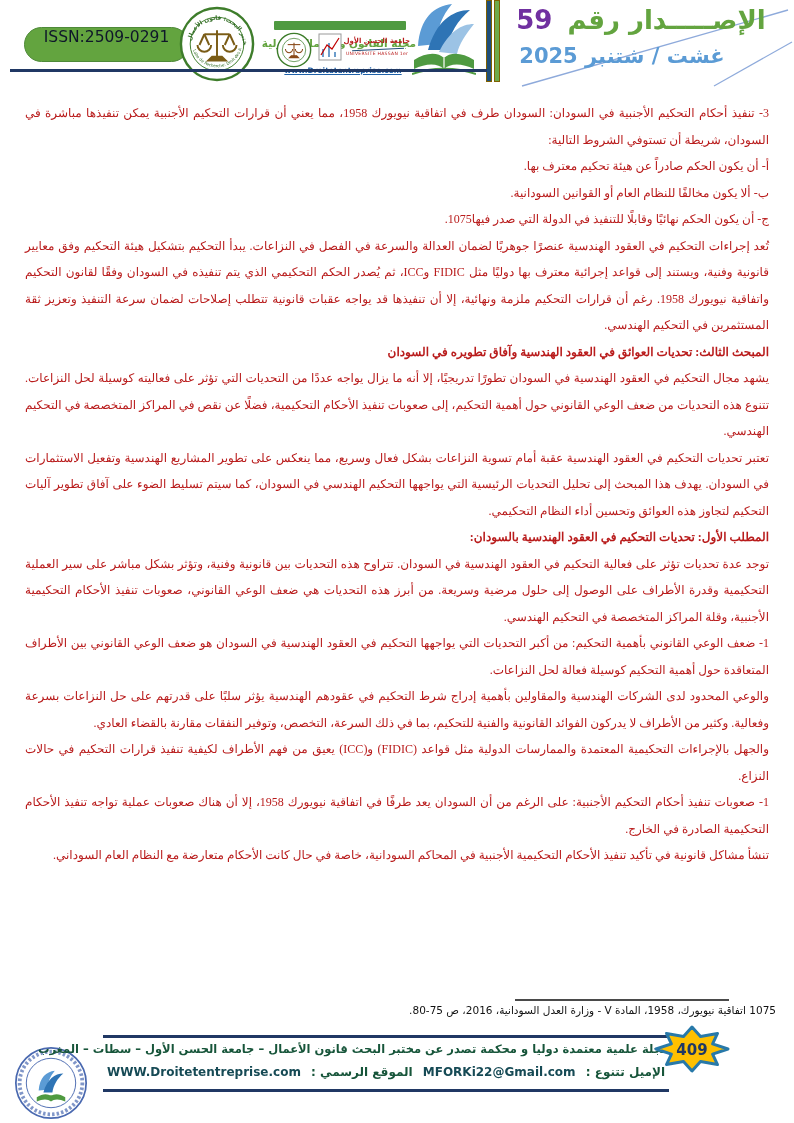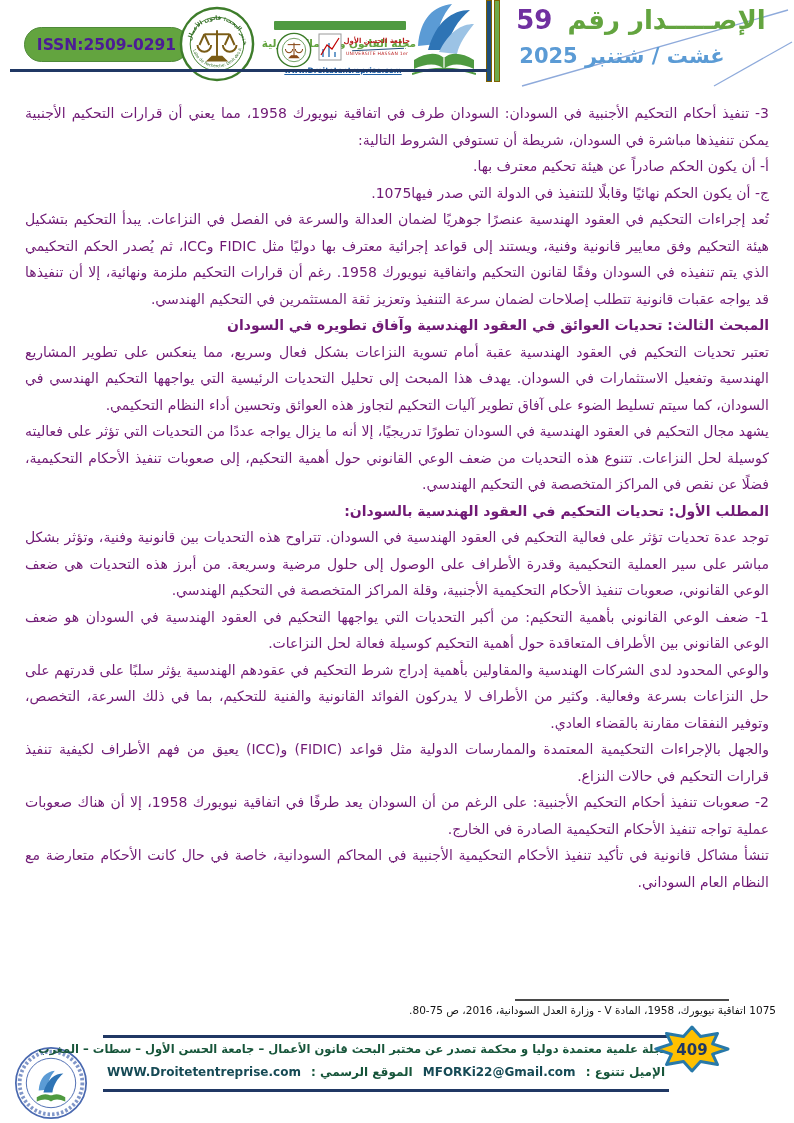--- a/index.html
+++ b/index.html
@@ -7,21 +7,21 @@
     --date-blue:#5b9bd5; --navy:#203864; --footer-green:#17553a;
     --badge-gold:#ffc000; --badge-border:#2879a9; --link-blue:#1f61a8;
   }
   html,body{margin:0;padding:0;background:#e8e8e8;}
   .page{position:relative;width:794px;height:1123px;background:#fff;margin:0 auto;
         font-family:"DejaVu Sans",sans-serif;overflow:hidden;}
 
   
   .issn-pill{position:absolute;left:24px;top:27px;width:163px;height:33px;
     background:var(--green);border:1.5px solid #4e8a39;border-radius:18px;
-    color:#4c1d95;font-weight:bold;font-size:15.5px;display:flex;align-items:center;justify-content:center;}
+    color:#0f172a;font-weight:normal;font-size:15.5px;display:flex;align-items:flex-start;justify-content:center;}
   .seal-large{position:absolute;left:178px;top:5px;width:78px;height:78px;}
   .center-logo{position:absolute;left:264px;top:2px;width:212px;height:80px;}
   .logo-title{position:absolute;left:0;top:3px;width:152px;text-align:center;direction:rtl;
     color:var(--green);font-weight:bold;font-size:10.5px;white-space:nowrap;margin-top:32px;}
   .logo-banner{position:absolute;left:10px;top:19px;width:132px;height:9px;background:#4f9a41;border-radius:1px;}
   .logo-seal-small{position:absolute;left:12px;top:29px;width:36px;height:38px;}
   .logo-chart{position:absolute;left:54px;top:31px;width:24px;height:30px;}
   .logo-univ{position:absolute;left:82px;top:35px;width:64px;text-align:left;color:#b91c1c;direction:rtl;}
   .logo-univ .ar{font-size:7px;font-weight:bold;white-space:nowrap;}
   .logo-univ .swoosh{height:3px;border-bottom:1px solid #1f4e79;margin:1px 6px;transform:rotate(-3deg);}
@@ -36,21 +36,21 @@
   .diag-svg{position:absolute;left:500px;top:0;width:294px;height:95px;}
   .issue-line{position:absolute;left:505px;top:5px;width:272px;text-align:center;direction:rtl;
     font-weight:bold;font-size:26px;white-space:nowrap;}
   .issue-label{color:var(--green);}
   .issue-number{color:var(--issue-purple);margin-right:6px;}
   .date-line{position:absolute;left:505px;top:44px;width:234px;text-align:center;direction:rtl;
     color:var(--date-blue);font-weight:bold;font-size:21px;white-space:nowrap;}
 
   
   .body-text{position:absolute;left:25px;right:25px;top:100px;direction:rtl;text-align:justify;
-    font-size:14px;line-height:26.5px;color:#701a75;}
+    font-size:12px;line-height:26.5px;color:#b91c1c;font-family:Liberation Serif, serif;}
   .para{margin:0;}
   .heading{font-weight:bold;}
 
   
   .footnote-sep{position:absolute;left:515px;top:999px;width:214px;height:2px;background:#4a4a4a;}
   .footnote{position:absolute;right:18px;top:1004px;width:420px;direction:rtl;
     font-size:10.5px;color:#111;}
 
   
   .footer-rule{position:absolute;left:103px;width:566px;height:3px;background:var(--navy);}
@@ -155,31 +155,32 @@
 
   <div class="issue-line">
     <span class="issue-label">الإصـــــدار رقم</span>
     <span class="issue-number">59</span>
   </div>
   <div class="date-line">غشت / شتنبر 2025</div>
 
   <div class="body-text">
       <p class="para normal">3- تنفيذ أحكام التحكيم الأجنبية في السودان: السودان طرف في اتفاقية نيويورك 1958، مما يعني أن قرارات التحكيم الأجنبية يمكن تنفيذها مباشرة في السودان، شريطة أن تستوفي الشروط التالية:</p>
       <p class="para normal">أ- أن يكون الحكم صادراً عن هيئة تحكيم معترف بها.</p>
+      <p class="para normal">ب- ألا يكون مخالفًا للنظام العام أو القوانين السودانية.</p>
       <p class="para normal">ج- أن يكون الحكم نهائيًا وقابلًا للتنفيذ في الدولة التي صدر فيها1075.</p>
       <p class="para normal">تُعد إجراءات التحكيم في العقود الهندسية عنصرًا جوهريًا لضمان العدالة والسرعة في الفصل في النزاعات. يبدأ التحكيم بتشكيل هيئة التحكيم وفق معايير قانونية وفنية، ويستند إلى قواعد إجرائية معترف بها دوليًا مثل FIDIC وICC، ثم يُصدر الحكم التحكيمي الذي يتم تنفيذه في السودان وفقًا لقانون التحكيم واتفاقية نيويورك 1958. رغم أن قرارات التحكيم ملزمة ونهائية، إلا أن تنفيذها قد يواجه عقبات قانونية تتطلب إصلاحات لضمان سرعة التنفيذ وتعزيز ثقة المستثمرين في التحكيم الهندسي.</p>
       <p class="para heading">المبحث الثالث: تحديات العوائق في العقود الهندسية وآفاق تطويره في السودان</p>
+      <p class="para normal">يشهد مجال التحكيم في العقود الهندسية في السودان تطورًا تدريجيًا، إلا أنه ما يزال يواجه عددًا من التحديات التي تؤثر على فعاليته كوسيلة لحل النزاعات. تتنوع هذه التحديات من ضعف الوعي القانوني حول أهمية التحكيم، إلى صعوبات تنفيذ الأحكام التحكيمية، فضلًا عن نقص في المراكز المتخصصة في التحكيم الهندسي.</p>
       <p class="para normal">تعتبر تحديات التحكيم في العقود الهندسية عقبة أمام تسوية النزاعات بشكل فعال وسريع، مما ينعكس على تطوير المشاريع الهندسية وتفعيل الاستثمارات في السودان. يهدف هذا المبحث إلى تحليل التحديات الرئيسية التي يواجهها التحكيم الهندسي في السودان، كما سيتم تسليط الضوء على آفاق تطوير آليات التحكيم لتجاوز هذه العوائق وتحسين أداء النظام التحكيمي.</p>
-      <p class="para normal">يشهد مجال التحكيم في العقود الهندسية في السودان تطورًا تدريجيًا، إلا أنه ما يزال يواجه عددًا من التحديات التي تؤثر على فعاليته كوسيلة لحل النزاعات. تتنوع هذه التحديات من ضعف الوعي القانوني حول أهمية التحكيم، إلى صعوبات تنفيذ الأحكام التحكيمية، فضلًا عن نقص في المراكز المتخصصة في التحكيم الهندسي.</p>
       <p class="para heading">المطلب الأول: تحديات التحكيم في العقود الهندسية بالسودان:</p>
       <p class="para normal">توجد عدة تحديات تؤثر على فعالية التحكيم في العقود الهندسية في السودان. تتراوح هذه التحديات بين قانونية وفنية، وتؤثر بشكل مباشر على سير العملية التحكيمية وقدرة الأطراف على الوصول إلى حلول مرضية وسريعة. من أبرز هذه التحديات هي ضعف الوعي القانوني، صعوبات تنفيذ الأحكام التحكيمية الأجنبية، وقلة المراكز المتخصصة في التحكيم الهندسي.</p>
       <p class="para normal">1- ضعف الوعي القانوني بأهمية التحكيم: من أكبر التحديات التي يواجهها التحكيم في العقود الهندسية في السودان هو ضعف الوعي القانوني بين الأطراف المتعاقدة حول أهمية التحكيم كوسيلة فعالة لحل النزاعات.</p>
       <p class="para normal">والوعي المحدود لدى الشركات الهندسية والمقاولين بأهمية إدراج شرط التحكيم في عقودهم الهندسية يؤثر سلبًا على قدرتهم على حل النزاعات بسرعة وفعالية. وكثير من الأطراف لا يدركون الفوائد القانونية والفنية للتحكيم، بما في ذلك السرعة، التخصص، وتوفير النفقات مقارنة بالقضاء العادي.</p>
       <p class="para normal">والجهل بالإجراءات التحكيمية المعتمدة والممارسات الدولية مثل قواعد (FIDIC) و(ICC) يعيق من فهم الأطراف لكيفية تنفيذ قرارات التحكيم في حالات النزاع.</p>
-      <p class="para normal">2- صعوبات تنفيذ أحكام التحكيم الأجنبية: على الرغم من أن السودان يعد طرفًا في اتفاقية نيويورك 1958، إلا أن هناك صعوبات عملية تواجه تنفيذ الأحكام التحكيمية الصادرة في الخارج.</p>
+      <p class="para normal">1- صعوبات تنفيذ أحكام التحكيم الأجنبية: على الرغم من أن السودان يعد طرفًا في اتفاقية نيويورك 1958، إلا أن هناك صعوبات عملية تواجه تنفيذ الأحكام التحكيمية الصادرة في الخارج.</p>
       <p class="para normal">تنشأ مشاكل قانونية في تأكيد تنفيذ الأحكام التحكيمية الأجنبية في المحاكم السودانية، خاصة في حال كانت الأحكام متعارضة مع النظام العام السوداني.</p>
     </div>
 
   <div class="footnote-sep"></div>
   <div class="footnote">1075 اتفاقية نيويورك، 1958، المادة V - وزارة العدل السودانية، 2016، ص 75-80.</div>
 
   <svg class="stamp" viewBox="0 0 80 80">
     <circle cx="40" cy="40" r="37" fill="#fff" stroke="#4a69b0" stroke-width="1.8"></circle>
     <circle cx="40" cy="40" r="33" fill="none" stroke="#4a69b0" stroke-width="4" stroke-dasharray="2.6 2.2" opacity="0.7"></circle>
     <circle cx="40" cy="40" r="26" fill="none" stroke="#4a69b0" stroke-width="1"></circle>

